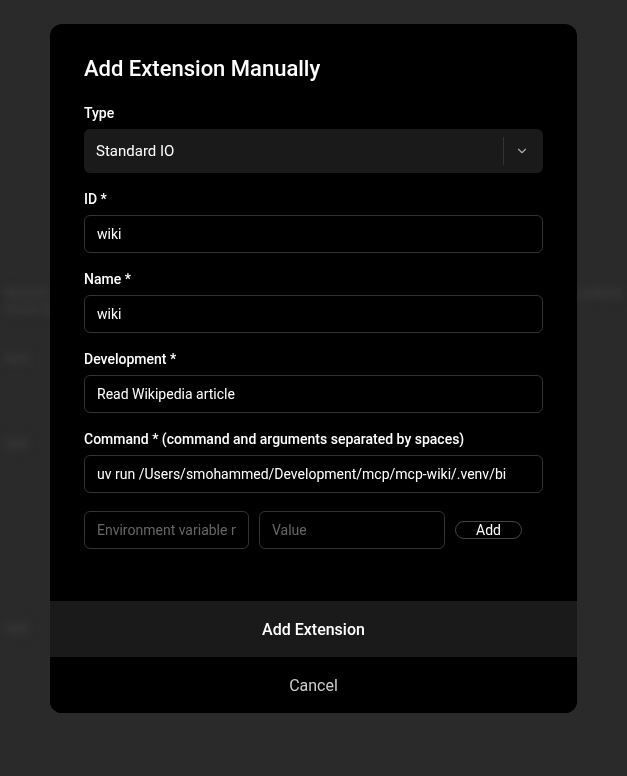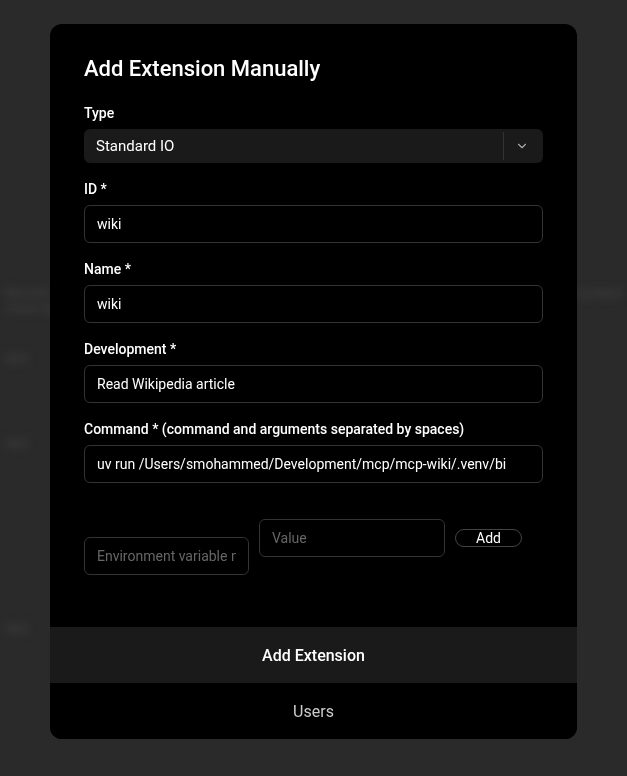--- a/index.html
+++ b/index.html
@@ -61,21 +61,21 @@
       display: block;
       color: #fff;
       font-size: 14px;
       font-weight: 500;
       margin-bottom: 8px;
     }
     .select-wrapper {
       position: relative;
       background: #1a1a1a;
       border-radius: 6px;
-      height: 34px;
+      height: 44px;
       display: flex;
       align-items: center;
       padding: 0 12px;
       cursor: pointer;
       justify-content: flex-end;
     }
     .select-value {
       color: #fff;
       font-size: 15px;
       flex: 1;
@@ -108,21 +108,20 @@
       gap: 10px;
       align-items: center;
     }
     .env-input {
       flex: 1;
       min-width: 0;
     }
     .env-name-input {
       width: 165px;
       flex: none;
-      margin-top: 36px;
     }
     .env-value-input {
       width: 186px;
       flex: none;
     }
     .add-btn {
       background: transparent;
       border: 1px solid #444;
       border-radius: 20px;
       color: #fff;
@@ -204,15 +203,15 @@
       <div class="env-row">
         <input type="text" class="text-input env-input env-name-input" placeholder="Environment variable n" style="">
         <input type="text" class="text-input env-input env-value-input" placeholder="Value" style="">
         <button class="add-btn">Add</button>
       </div>
     </div>
   </div>
 
   <div class="footer">
     <button class="footer-btn">Add Extension</button>
-    <button class="footer-btn cancel">Users</button>
+    <button class="footer-btn cancel">Cancel</button>
   </div>
 </div>
 
 </body></html>

